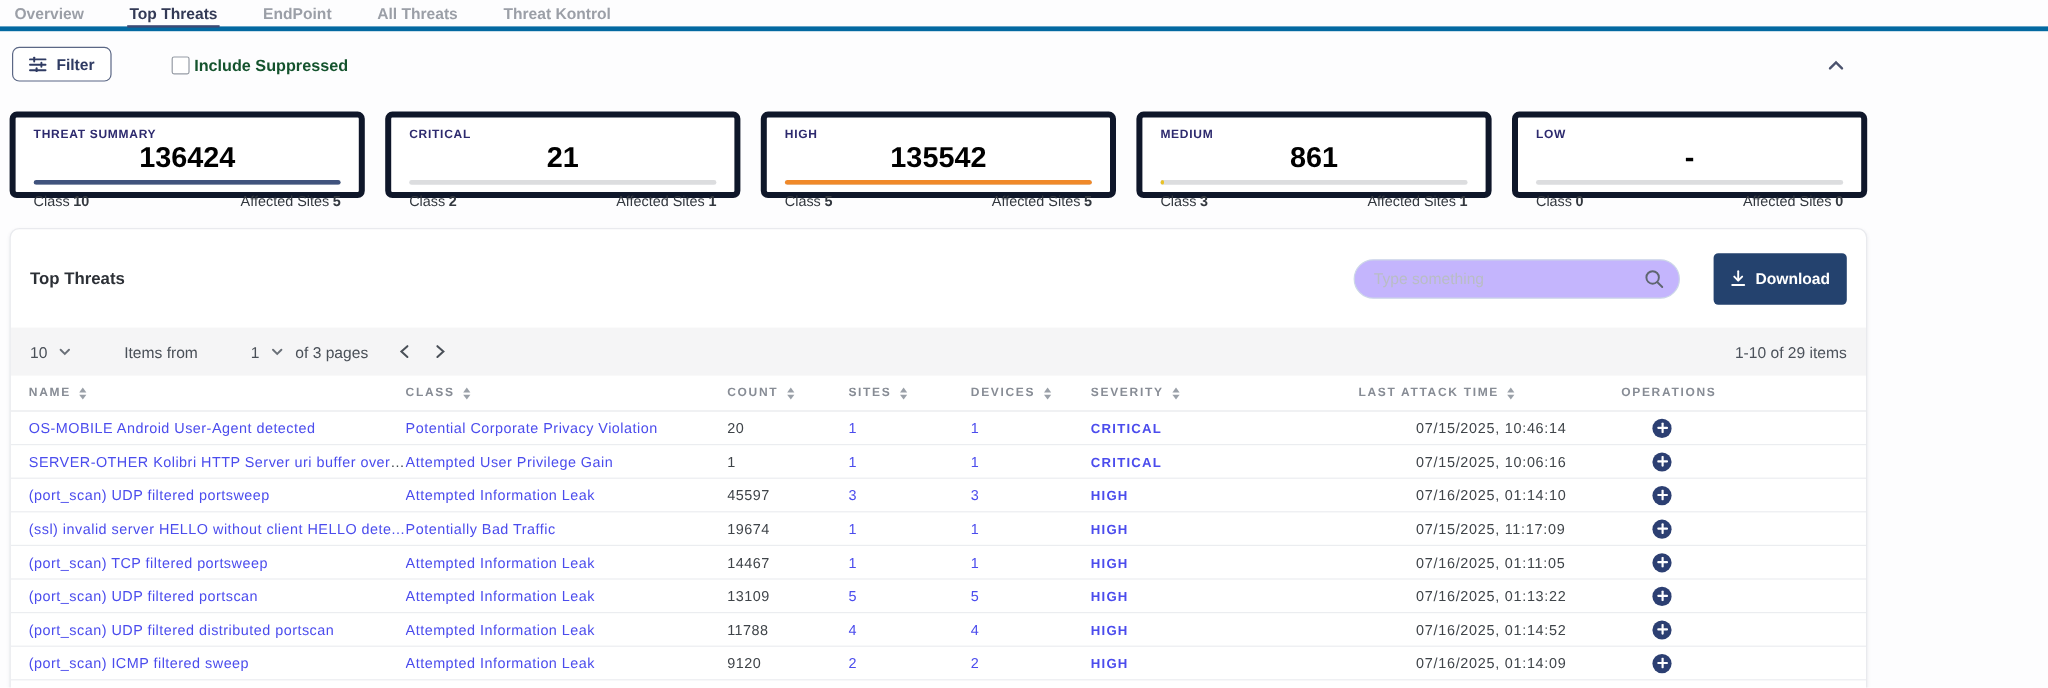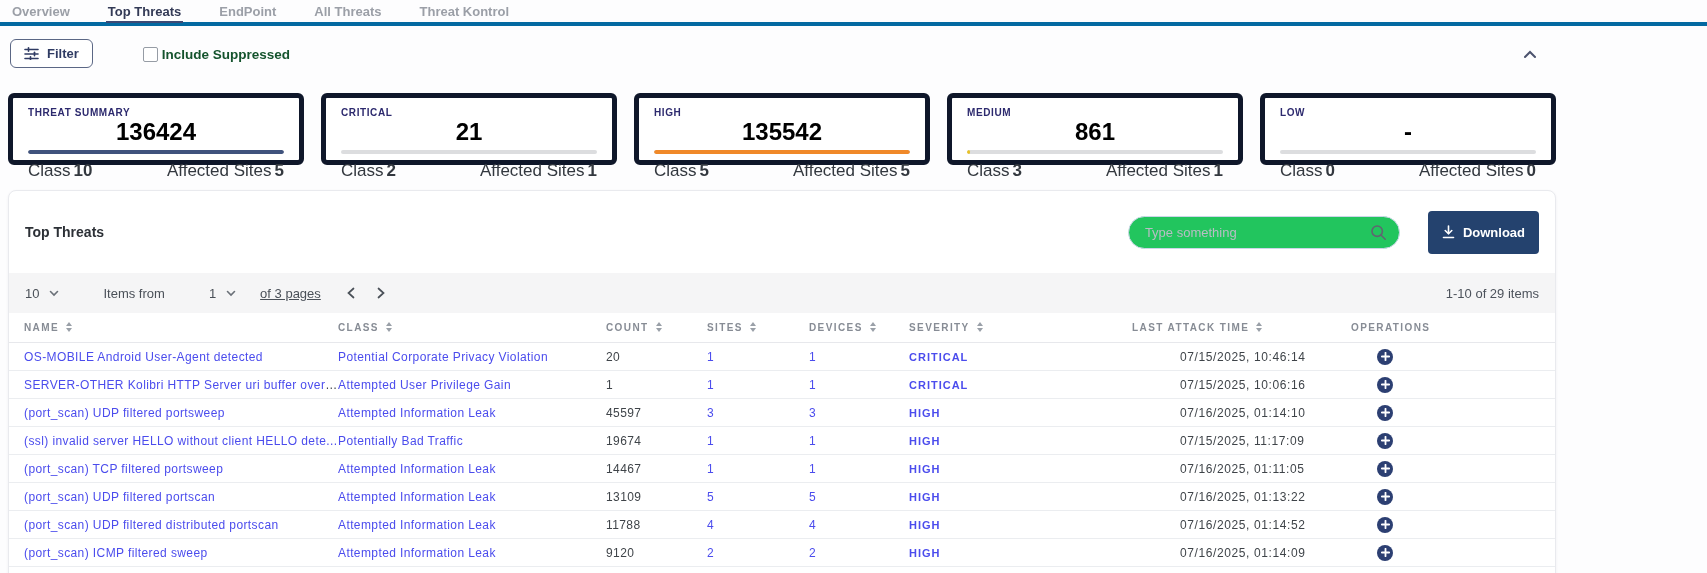--- a/index.html
+++ b/index.html
@@ -21,51 +21,51 @@
   .checkbox-label { font-size:13.5px; font-weight:600; color:#14532d; }
   .collapse { margin-left:auto; margin-right:150px; cursor:pointer; display:flex; align-items:center; }
 
   
   .cards { display:flex; gap:17px; margin:24px 151px 0 8px; }
   .card { flex:1; background:#fff; border:5px solid #0f172a; border-radius:6px; padding:9px 15px 6px; height:72px; }
   .card-label { font-size:10px; font-weight:700; letter-spacing:.6px; color:#2d2a6e; text-transform:uppercase; }
   .card-value { text-align:center; font-size:24px; font-weight:600; color:#000000; line-height:26px; margin:1px 0 5px; }
   .card-bar { height:4px; border-radius:2px; background:#dcdddf; overflow:hidden; }
   .card-bar-fill { height:100%; width:0; border-radius:2px; }
-  .card-foot { display:flex; justify-content:space-between; margin-top:7px; font-size:17px; color:#33383f; }
+  .card-foot { display:flex; justify-content:space-between; margin-top:7px; font-size:12px; color:#33383f; }
   .card-foot b { margin-left:3px; }
 
   
   .table-card { margin:25px 151px 0 8px; background:#fff; border:1px solid #e9eaee; border-radius:8px;
     box-shadow:0 1px 3px rgba(20,30,60,.06); height:400px; overflow:hidden; }
   .table-head { display:flex; align-items:center; padding:24px 16px; height:82px; }
   .table-title { font-size:14px; font-weight:700; color:#2c3036; }
   .head-right { margin-left:auto; display:flex; align-items:center; gap:28px; }
   .search-box { display:flex; align-items:center; width:272px; height:33px; border:1px solid #ccd6e8;
-    border-radius:17px; padding:0 12px 0 16px; background:#22c55e; }
+    border-radius:17px; padding:0 12px 0 16px; background:#c4b5fd; }
   .search-box input { flex:1; border:none; outline:none; font-size:13px; color:#3a4049; background:transparent;
     font-family:"Liberation Sans", sans-serif; }
   .search-box input::placeholder { color:#b9bdc5; }
   .download-btn { display:inline-flex; align-items:center; gap:8px; background:#24426e; color:#fff;
     border:none; border-radius:4px; height:43px; padding:0 14px; font-size:13px; font-weight:700; cursor:pointer; }
 
   
   .pagestrip { display:flex; align-items:center; background:#f5f5f6; height:40px; padding:0 16px; font-size:13px; color:#4a5058; }
   .select { display:inline-flex; align-items:center; gap:10px; cursor:pointer; }
   .strip-gap { margin-left:44px; }
-  .strip-gap-sm { margin-left:24px;text-decoration:underline; }
+  .strip-gap-sm { margin-left:10px; }
   .pg-arrows { display:inline-flex; gap:22px; margin-left:26px; }
   .pg-arrow { cursor:pointer; display:flex; align-items:center; }
   .range { margin-left:auto; font-size:13px; color:#4c525b; }
 
   
   .thead-row, .tr { display:grid; grid-template-columns:314px 268px 101px 102px 100px 223px 219px 1fr;
     align-items:center; padding:0 15px; }
   .thead-row { height:30px; border-bottom:1px solid #e7e8ec; }
-  .th { display:flex; align-items:flex-start; font-size:10px; letter-spacing:1.4px; color:#878c95; font-weight:600;
+  .th { display:flex; align-items:flex-end; font-size:10px; letter-spacing:1.4px; color:#878c95; font-weight:600;
     text-transform:uppercase; white-space:nowrap; }
   .sort { display:inline-flex; flex-direction:column; gap:2px; margin-left:7px; }
   .sort i { display:block; width:0; height:0; border-left:3.5px solid transparent; border-right:3.5px solid transparent; }
   .sort .up { border-bottom:4.5px solid #9aa0a8; }
   .sort .down { border-top:4.5px solid #9aa0a8; }
 
   .tr { height:28px; border-bottom:1px solid #ebedf0; }
   .td { font-size:12px; letter-spacing:.4px; color:#3f4449; white-space:nowrap; overflow:hidden; text-overflow:ellipsis; }
   .link { color:#4b4ced; cursor:pointer; text-decoration:none; }
   .severity { font-size:11px; font-weight:600; letter-spacing:1px; color:#4b4ced; text-transform:uppercase; cursor:pointer; }

